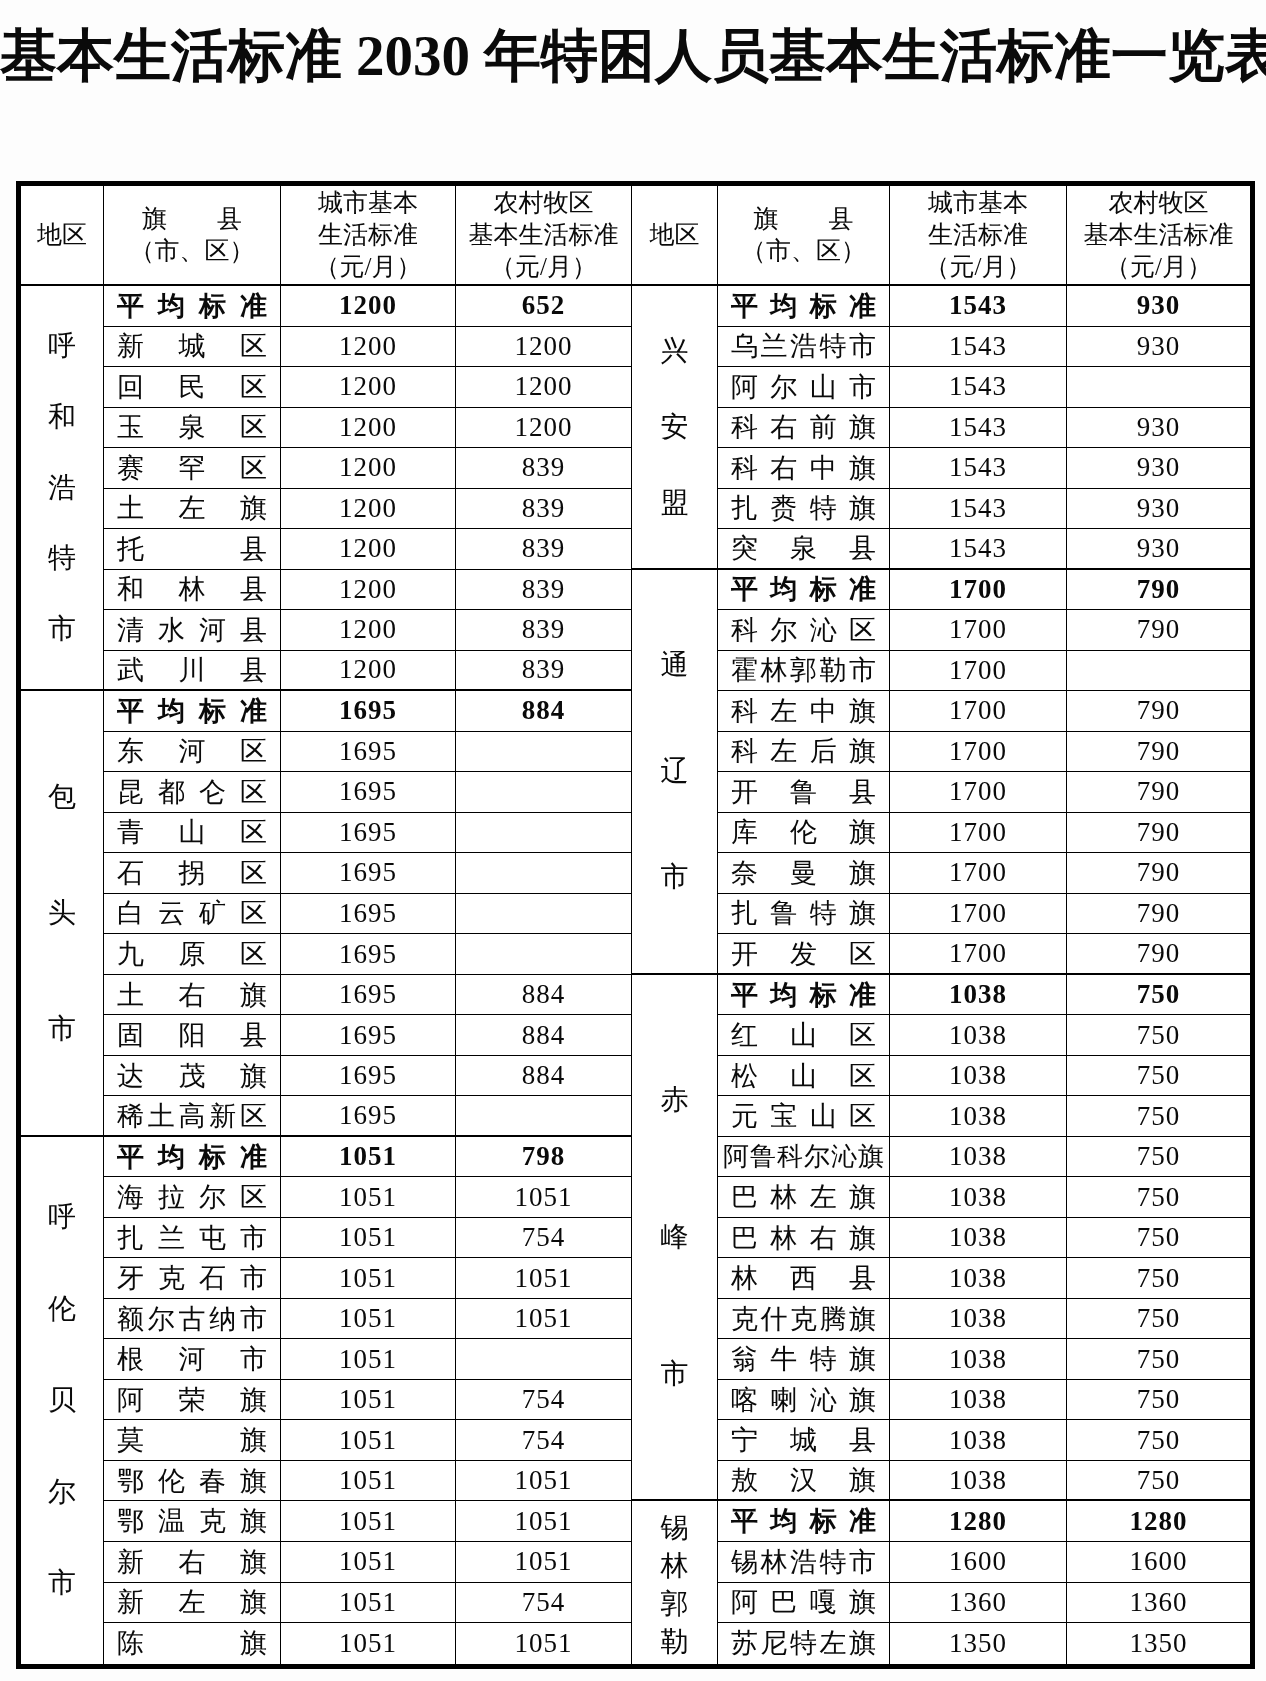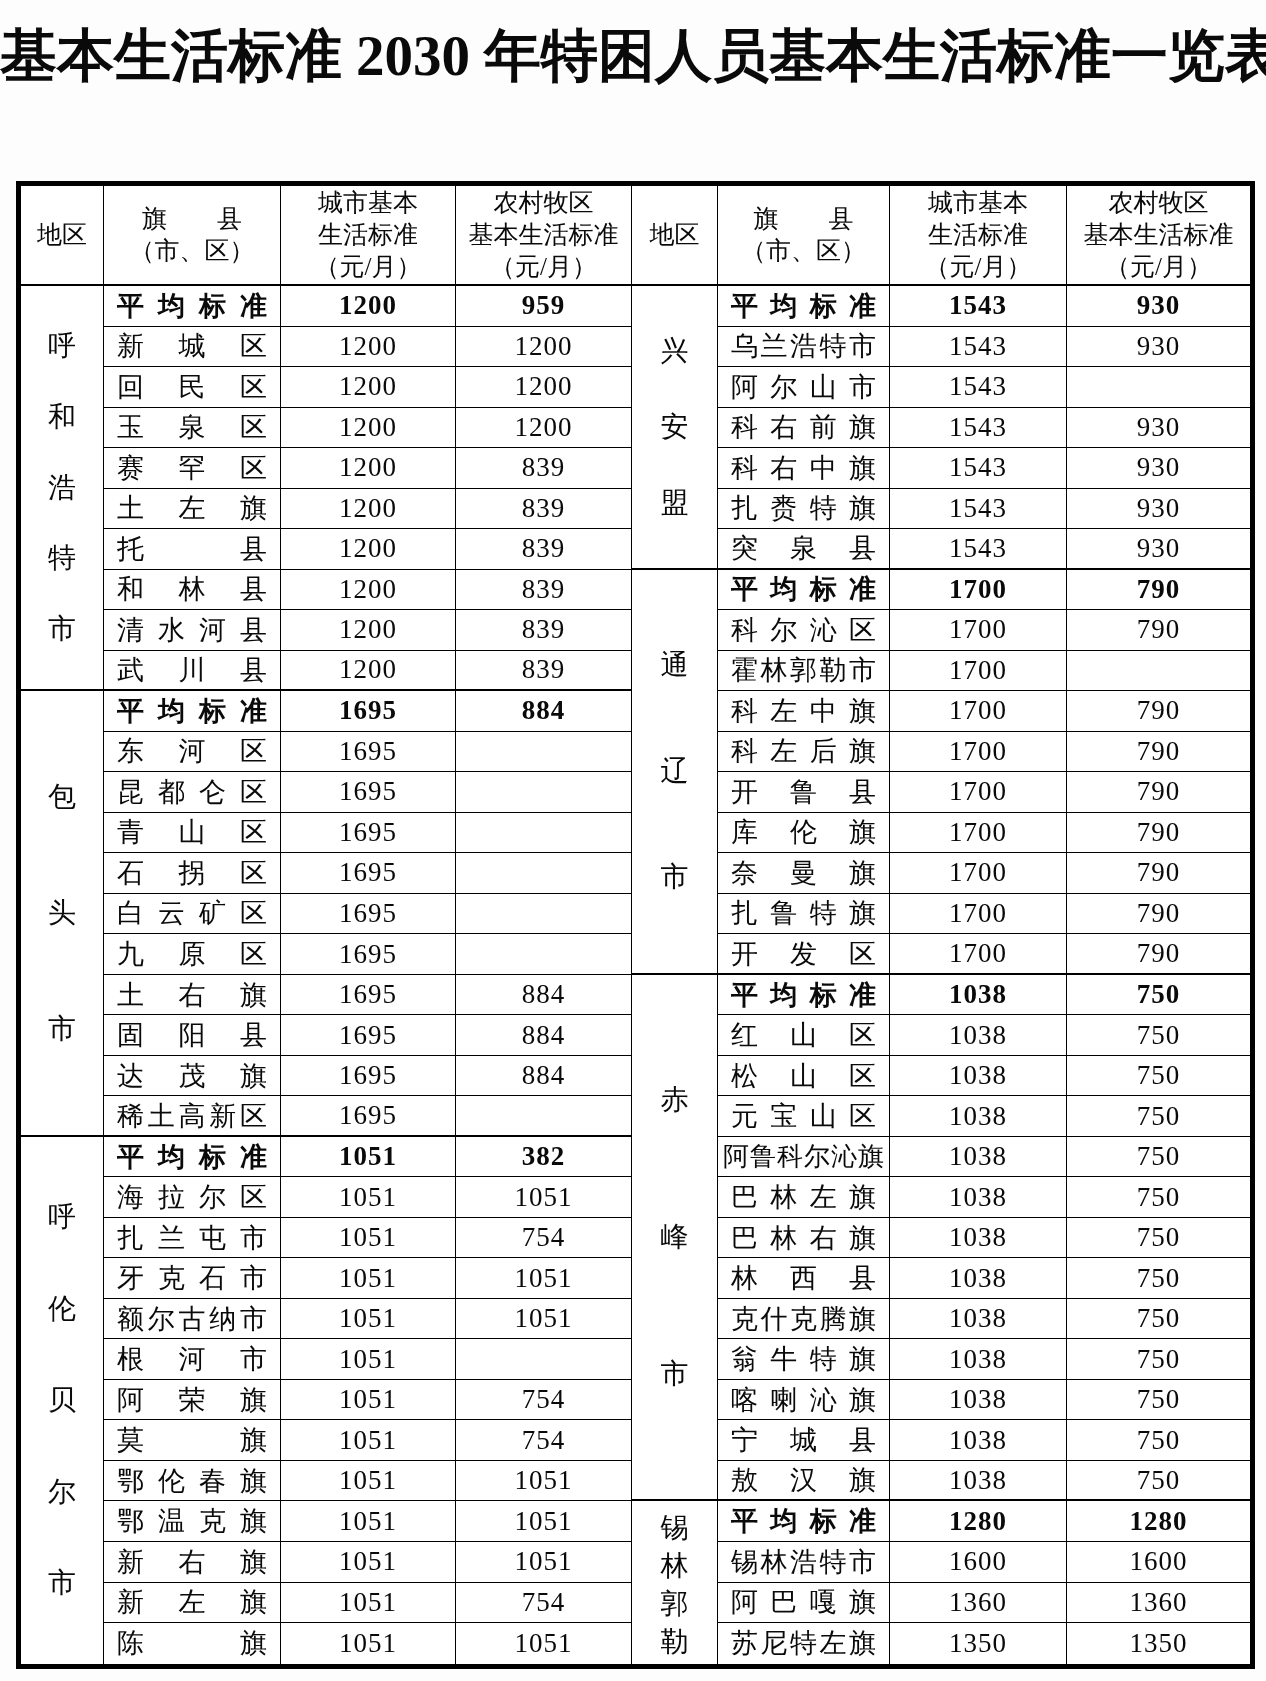--- a/index.html
+++ b/index.html
@@ -99,21 +99,21 @@
       <span>特</span>
       <span>市</span>
     </div>
     <div class="cell name avg" style="grid-area: 2 / 2;">
       <span>平</span>
       <span>均</span>
       <span>标</span>
       <span>准</span>
     </div>
     <div class="cell num avg" style="grid-area: 2 / 3;">1200</div>
-    <div class="cell num avg" style="grid-area: 2 / 4;">959</div>
+    <div class="cell num avg" style="grid-area: 2 / 4;">652</div>
     <div class="cell name" style="grid-area: 3 / 2;">
       <span>新</span>
       <span>城</span>
       <span>区</span>
     </div>
     <div class="cell num" style="grid-area: 3 / 3;">1200</div>
     <div class="cell num" style="grid-area: 3 / 4;">1200</div>
     <div class="cell name" style="grid-area: 4 / 2;">
       <span>回</span>
       <span>民</span>
@@ -264,21 +264,21 @@
       <span>尔</span>
       <span>市</span>
     </div>
     <div class="cell name avg" style="grid-area: 23 / 2;">
       <span>平</span>
       <span>均</span>
       <span>标</span>
       <span>准</span>
     </div>
     <div class="cell num avg" style="grid-area: 23 / 3;">1051</div>
-    <div class="cell num avg" style="grid-area: 23 / 4;">382</div>
+    <div class="cell num avg" style="grid-area: 23 / 4;">798</div>
     <div class="cell name" style="grid-area: 24 / 2;">
       <span>海</span>
       <span>拉</span>
       <span>尔</span>
       <span>区</span>
     </div>
     <div class="cell num" style="grid-area: 24 / 3;">1051</div>
     <div class="cell num" style="grid-area: 24 / 4;">1051</div>
     <div class="cell name" style="grid-area: 25 / 2;">
       <span>扎</span>

